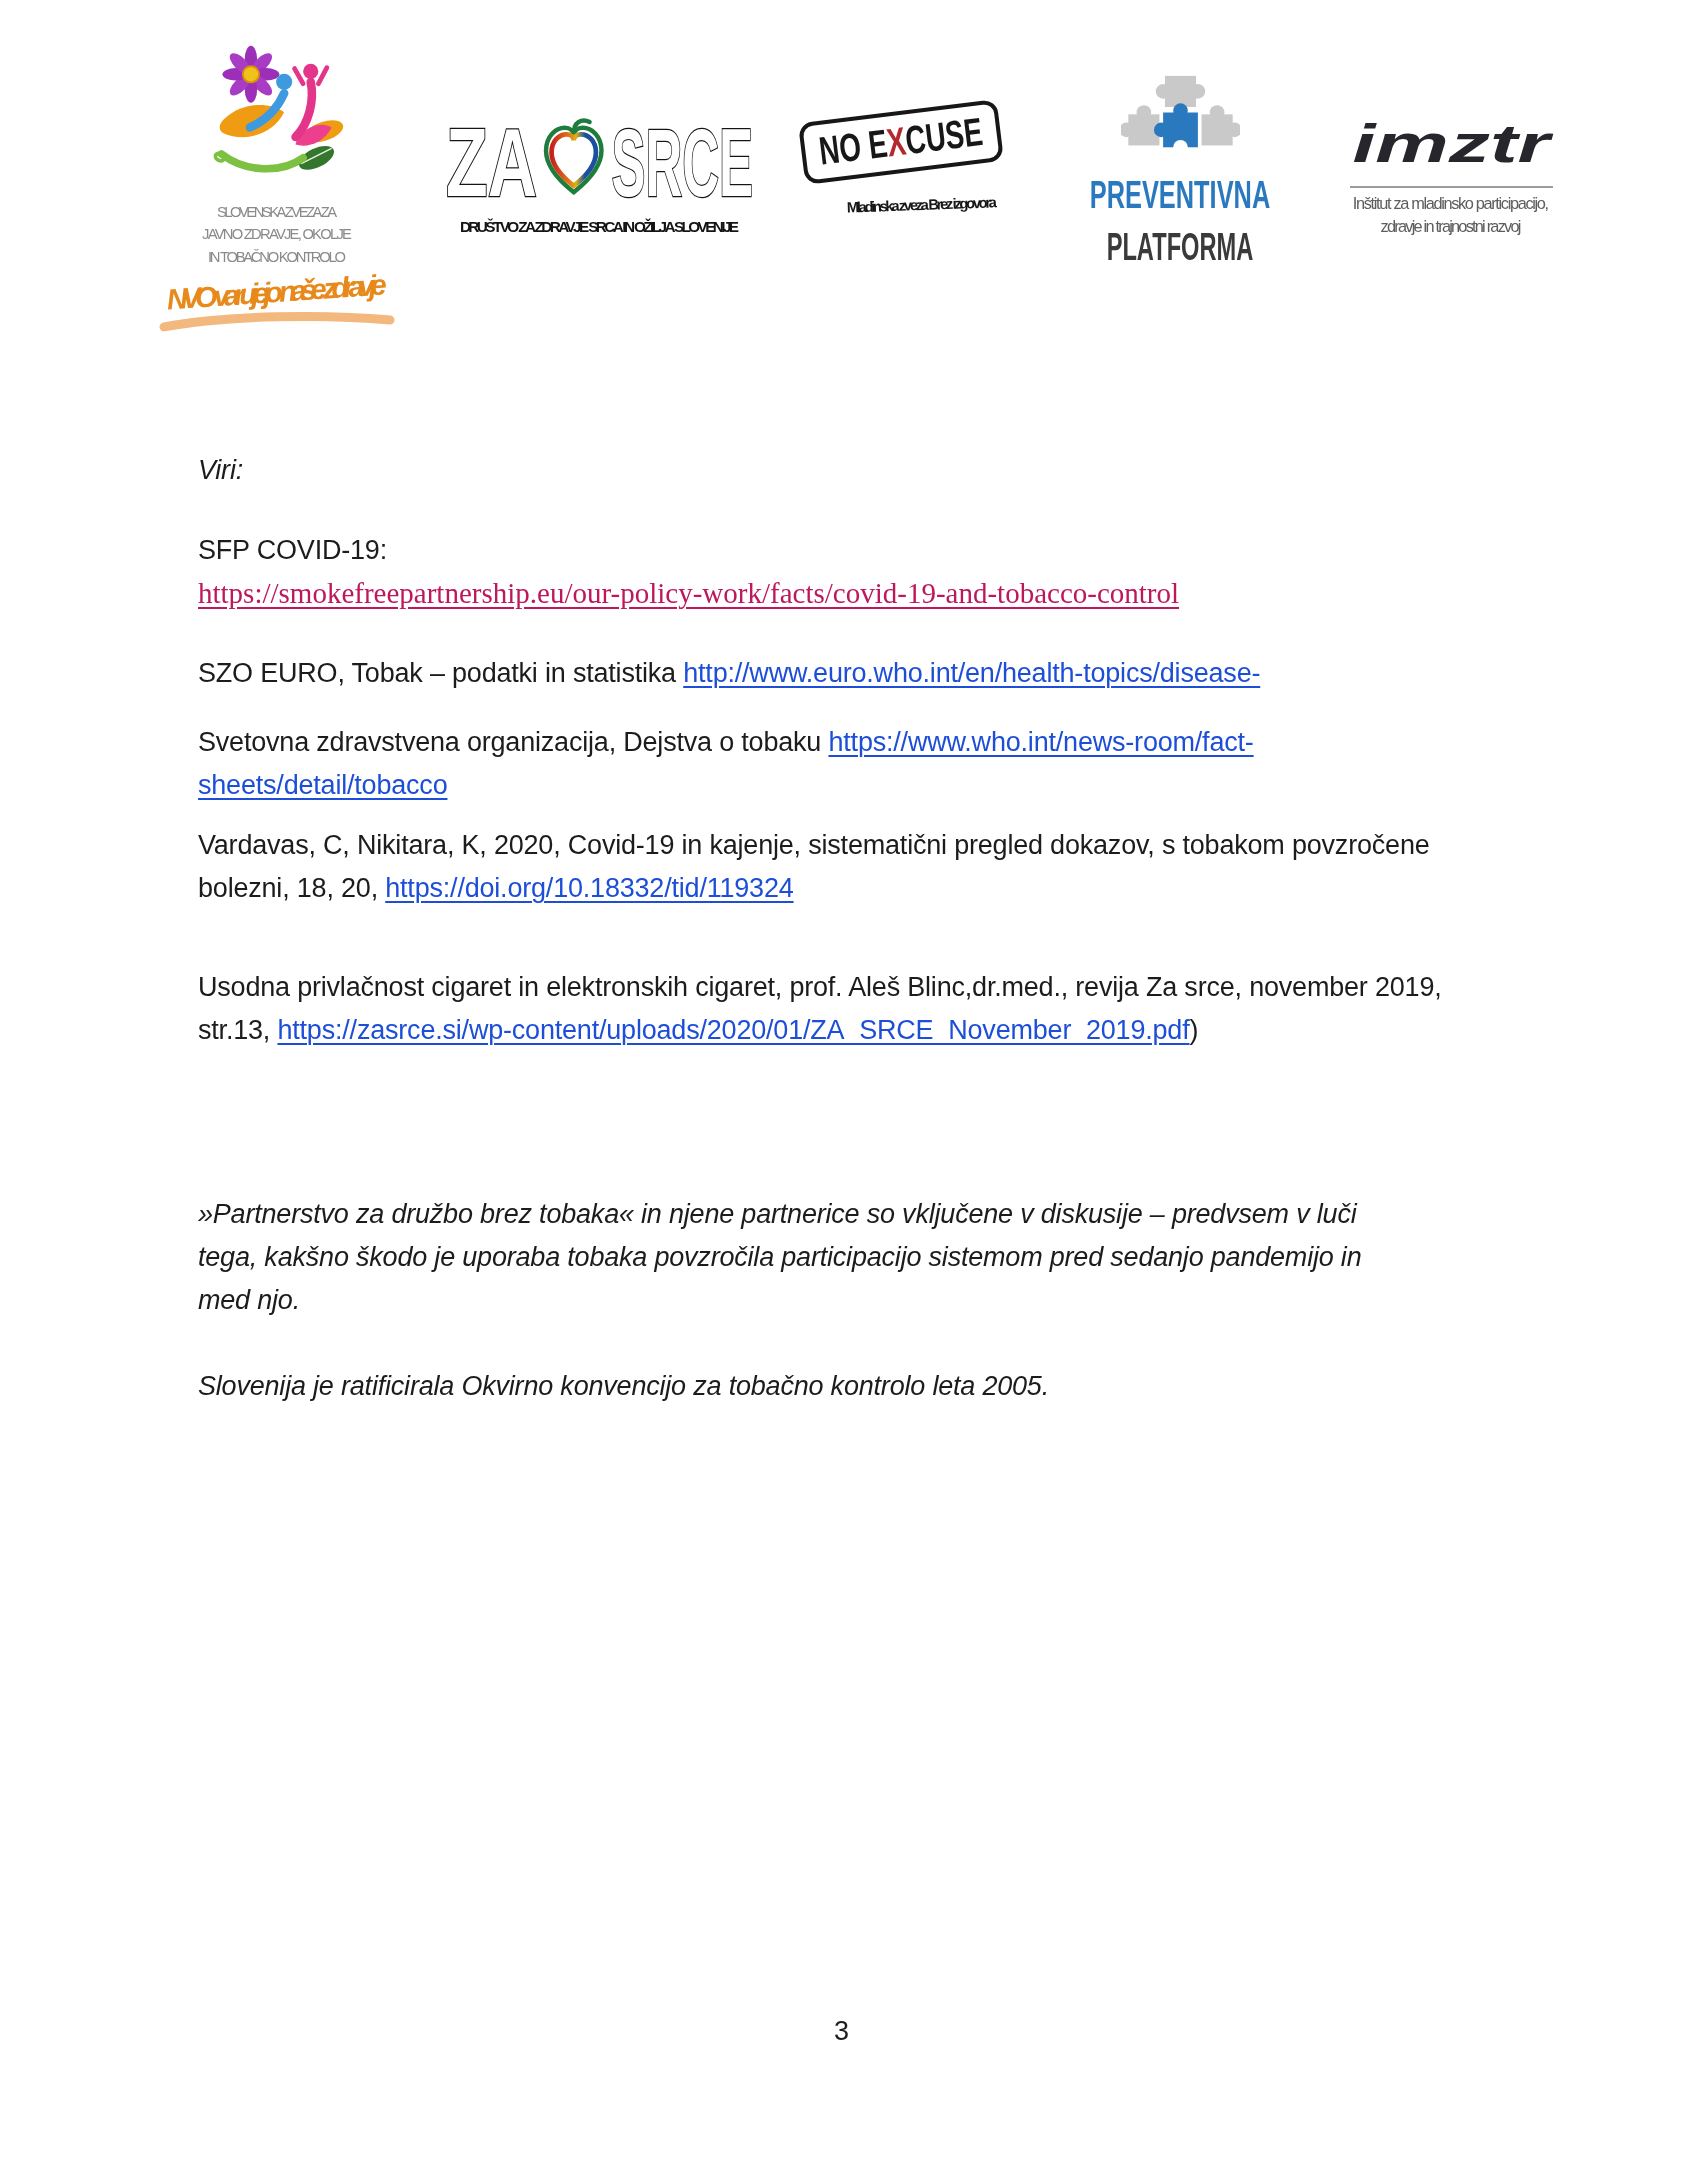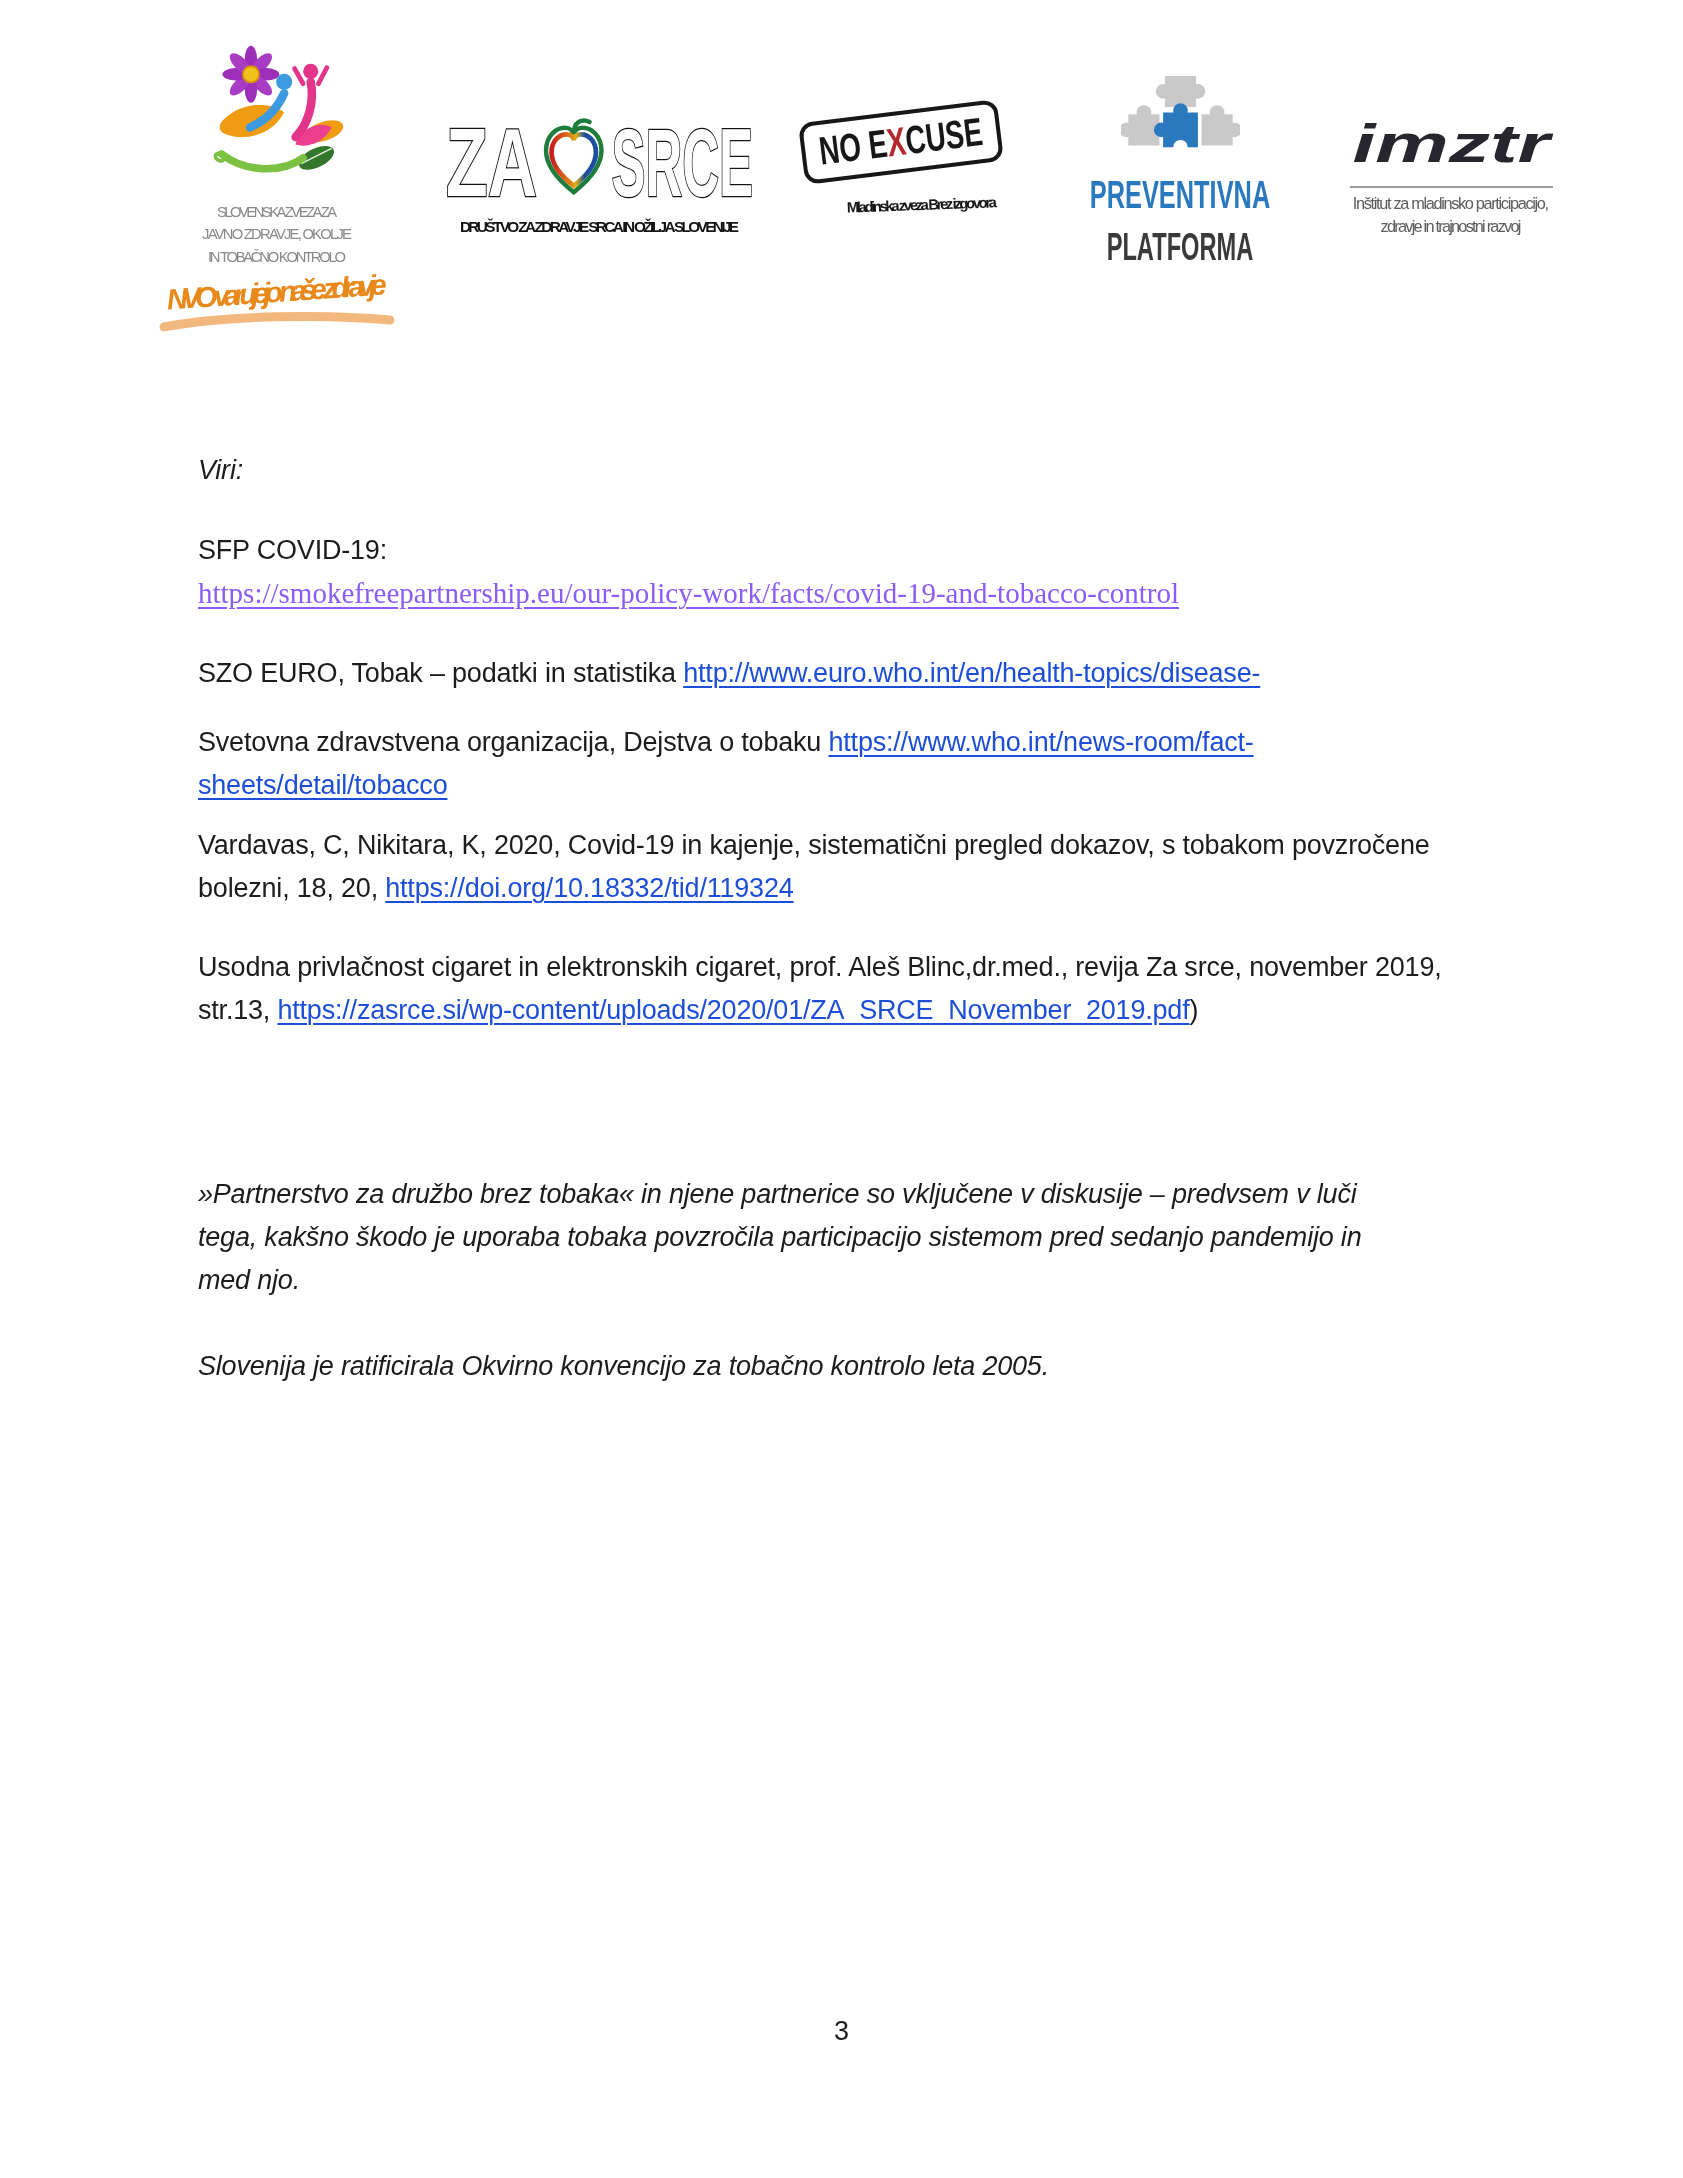--- a/index.html
+++ b/index.html
@@ -41,26 +41,26 @@
     position:absolute; left:198px; top:449px; width:1327px;
     font-size:27px; line-height:43px; letter-spacing:-0.2px;
   }
   .para { margin:0; }
   .para.it { font-style:italic; }
   .line { white-space:nowrap; }
   .content .para:nth-child(2) { margin-top:37px; }
   .content .para:nth-child(3) { margin-top:36px; }
   .content .para:nth-child(4) { margin-top:26px; }
   .content .para:nth-child(5) { margin-top:17px; }
-  .content .para:nth-child(6) { margin-top:36px; }
+  .content .para:nth-child(6) { margin-top:56px; }
   .content .para:nth-child(7) { margin-top:141px; }
   .content .para:nth-child(8) { margin-top:43px; }
 
   a.lnk { color:#1d4ed8; text-decoration:underline; text-decoration-thickness:2px; text-underline-offset:4px; cursor:pointer; }
-  a.lnk.serif { font-family:"Liberation Serif", serif; font-size:29px; color:#8b5cf6; letter-spacing:0; }
+  a.lnk.serif { font-family:"Liberation Serif", serif; font-size:29px; color:#be185d; letter-spacing:0; }
 
   
   .footer { position:absolute; left:0; top:2010px; width:1683px; text-align:center;
             font-size:27px; line-height:43px; color:#1c1c1c; }
 
   svg text { font-family:"Liberation Sans", sans-serif; }
 </style>
 </head>
 <body>
 

